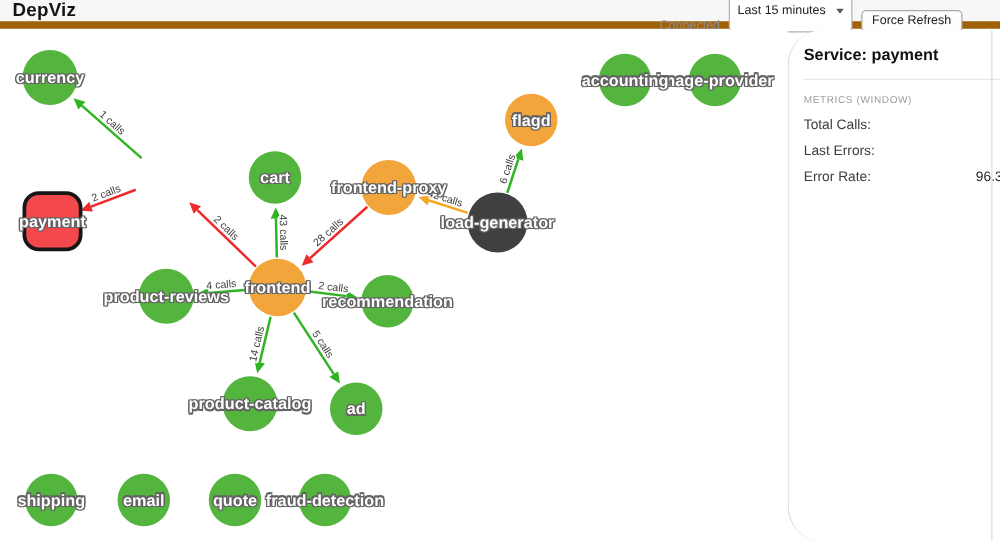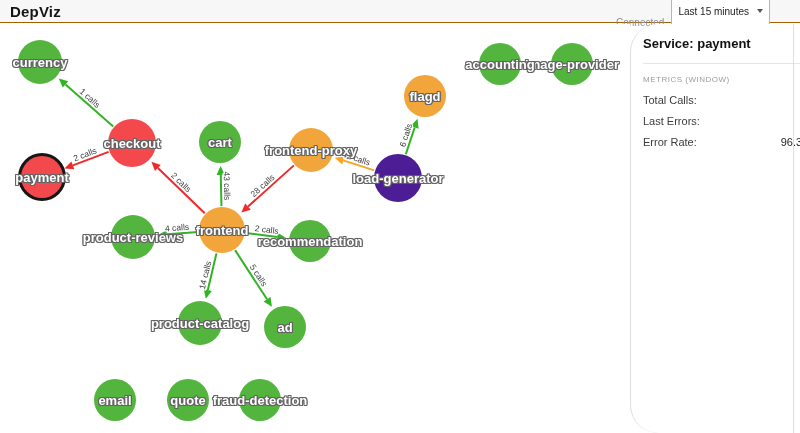--- a/index.html
+++ b/index.html
@@ -3,21 +3,21 @@
 <meta charset="utf-8">
 <style>
   html,body{margin:0;padding:0;}
   body{
     width:800px;height:433px;position:relative;overflow:hidden;
     font-family:"Liberation Sans",sans-serif;background:#fff;
   }
   
   .header{
     position:absolute;top:0;left:0;width:800px;height:23px;
-    background:#f7f7f8;border-bottom:1px solid #a16207;
+    background:#f7f7f8;border-bottom:6px solid #a16207;
     display:flex;align-items:center;box-sizing:border-box;padding:0 30px 0 10px;
   }
   .app-title{font-weight:bold;font-size:15px;color:#141414;letter-spacing:.2px;}
   .header-right{margin-left:auto;display:flex;align-items:flex-end;gap:7px;}
   .status-text{font-size:10px;color:#8e8e93;}
   .select{
     display:inline-flex;align-items:center;gap:8px;height:16px;
     border:1px solid #b3b3b8;border-radius:4px;background:#fff;
     font-size:10px;color:#222;padding:16px 6px;cursor:pointer;font-family:inherit;
   }
@@ -25,21 +25,21 @@
   .btn{
     height:18px;border:1px solid #a9a9ae;border-radius:4px;background:#fdfdfd;
     font-size:10px;color:#222;padding:0 8px;cursor:pointer;font-family:inherit;
   }
   
   .main{position:absolute;top:24px;left:0;width:630px;height:409px;background:#fff;}
   #edges-svg{position:absolute;top:0;left:0;width:630px;height:409px;}
   .node{
     position:absolute;border-radius:50%;cursor:pointer;
   }
-  .node.selected{box-shadow:0 0 0 3px #161616;}
+  .node.selected{box-shadow:0 0 0 3px #161616;border-radius:10px;}
   .node-label{
     position:absolute;left:50%;top:50%;transform:translate(-50%,-50%);
     color:#fff;font-size:13px;font-weight:700;white-space:nowrap;line-height:1;
     text-shadow:-1px -1px 0 #636363,1px -1px 0 #636363,-1px 1px 0 #636363,1px 1px 0 #636363,
                  0 -1px 0 #636363,0 1px 0 #636363,-1px 0 0 #636363,1px 0 0 #636363;
   }
   .edge-label{
     font-size:8.5px;font-weight:500;fill:#3c3c3c;
     stroke:#fff;stroke-width:2.6px;paint-order:stroke;
   }
@@ -60,20 +60,21 @@
 <body>
 
 <div class="header">
   <span class="app-title">DepViz</span>
   <div class="header-right">
     <span class="status-text">Connected</span>
     <button class="select">
       <span>Last 15 minutes</span>
       <span class="chev"></span>
     </button>
+    <button class="btn">Force Refresh</button>
   </div>
 </div>
 
 <div class="main" id="graph">
   <svg id="edges-svg" viewBox="0 0 630 409">
       <g>
         <line x1="113.23620862169591" y1="102.47970541692791" x2="65.51875627449357" y2="60.467600632978034" stroke="#31b424" stroke-width="2"></line>
         <polygon points="58.76379137830409,54.520294583072086 68.29416576444967,57.31528368142295 62.74334678453746,63.61991758453312" fill="#31b424"></polygon>
         <text x="86" y="75.5" text-anchor="middle" transform="rotate(41.36181342213533 86 78.5)" class="edge-label">1 calls</text>
       </g>
@@ -124,36 +125,33 @@
       </g>
       <g>
         <line x1="235.07242609901533" y1="226.12738621594426" x2="267.0254141138539" y2="275.3248439530766" stroke="#31b424" stroke-width="2"></line>
         <polygon points="271.92757390098467,282.8726137840557 263.5031215260637,277.6125185204043 270.54770670164413,273.0371693857489" fill="#31b424"></polygon>
         <text x="253.5" y="251.5" text-anchor="middle" transform="rotate(56.996899307923584 253.5 254.5)" class="edge-label">5 calls</text>
       </g>
     </svg>
 <div class="node" style="left: 18px; top: 16px; height: 44px; width: 44px; background: rgb(83, 180, 62);">
       <span class="node-label">currency</span>
     </div>
-    <div class="node" style="left: 108px; top: 95px; height: 48px; width: 48px; background: rgb(244, 73, 76);">
-      <span class="node-label">checkout</span>
-    </div>
     <div class="node selected" style="left: 21px; top: 132px; height: 42px; width: 42px; background: rgb(244, 73, 76);">
       <span class="node-label">payment</span>
     </div>
     <div class="node" style="left: 199px; top: 97px; height: 42px; width: 42px; background: rgb(83, 180, 62);">
       <span class="node-label">cart</span>
     </div>
     <div class="node" style="left: 289px; top: 104px; height: 44px; width: 44px; background: rgb(242, 165, 58);">
       <span class="node-label">frontend-proxy</span>
     </div>
     <div class="node" style="left: 404px; top: 51px; height: 42px; width: 42px; background: rgb(242, 165, 58);">
       <span class="node-label">flagd</span>
     </div>
-    <div class="node" style="left: 374px; top: 130px; height: 48px; width: 48px; background: #4c1d95;">
+    <div class="node" style="left: 374px; top: 130px; height: 48px; width: 48px; background: #404040;">
       <span class="node-label">load-generator</span>
     </div>
     <div class="node" style="left: 551px; top: 19px; height: 42px; width: 42px; background: rgb(83, 180, 62);">
       <span class="node-label">image-provider</span>
     </div>
     <div class="node" style="left: 479px; top: 19px; height: 42px; width: 42px; background: rgb(83, 180, 62);">
       <span class="node-label">accounting</span>
     </div>
     <div class="node" style="left: 111px; top: 191px; height: 44px; width: 44px; background: rgb(83, 180, 62);">
       <span class="node-label">product-reviews</span>
@@ -162,20 +160,23 @@
       <span class="node-label">frontend</span>
     </div>
     <div class="node" style="left: 289px; top: 196px; height: 42px; width: 42px; background: rgb(83, 180, 62);">
       <span class="node-label">recommendation</span>
     </div>
     <div class="node" style="left: 178px; top: 277px; height: 44px; width: 44px; background: rgb(83, 180, 62);">
       <span class="node-label">product-catalog</span>
     </div>
     <div class="node" style="left: 264px; top: 282px; height: 42px; width: 42px; background: rgb(83, 180, 62);">
       <span class="node-label">ad</span>
+    </div>
+    <div class="node" style="left: 20px; top: 355px; height: 42px; width: 42px; background: rgb(83, 180, 62);">
+      <span class="node-label">shipping</span>
     </div>
     <div class="node" style="left: 94px; top: 355px; height: 42px; width: 42px; background: rgb(83, 180, 62);">
       <span class="node-label">email</span>
     </div>
     <div class="node" style="left: 167px; top: 355px; height: 42px; width: 42px; background: rgb(83, 180, 62);">
       <span class="node-label">quote</span>
     </div>
     <div class="node" style="left: 239px; top: 355px; height: 42px; width: 42px; background: rgb(83, 180, 62);">
       <span class="node-label">fraud-detection</span>
     </div>

